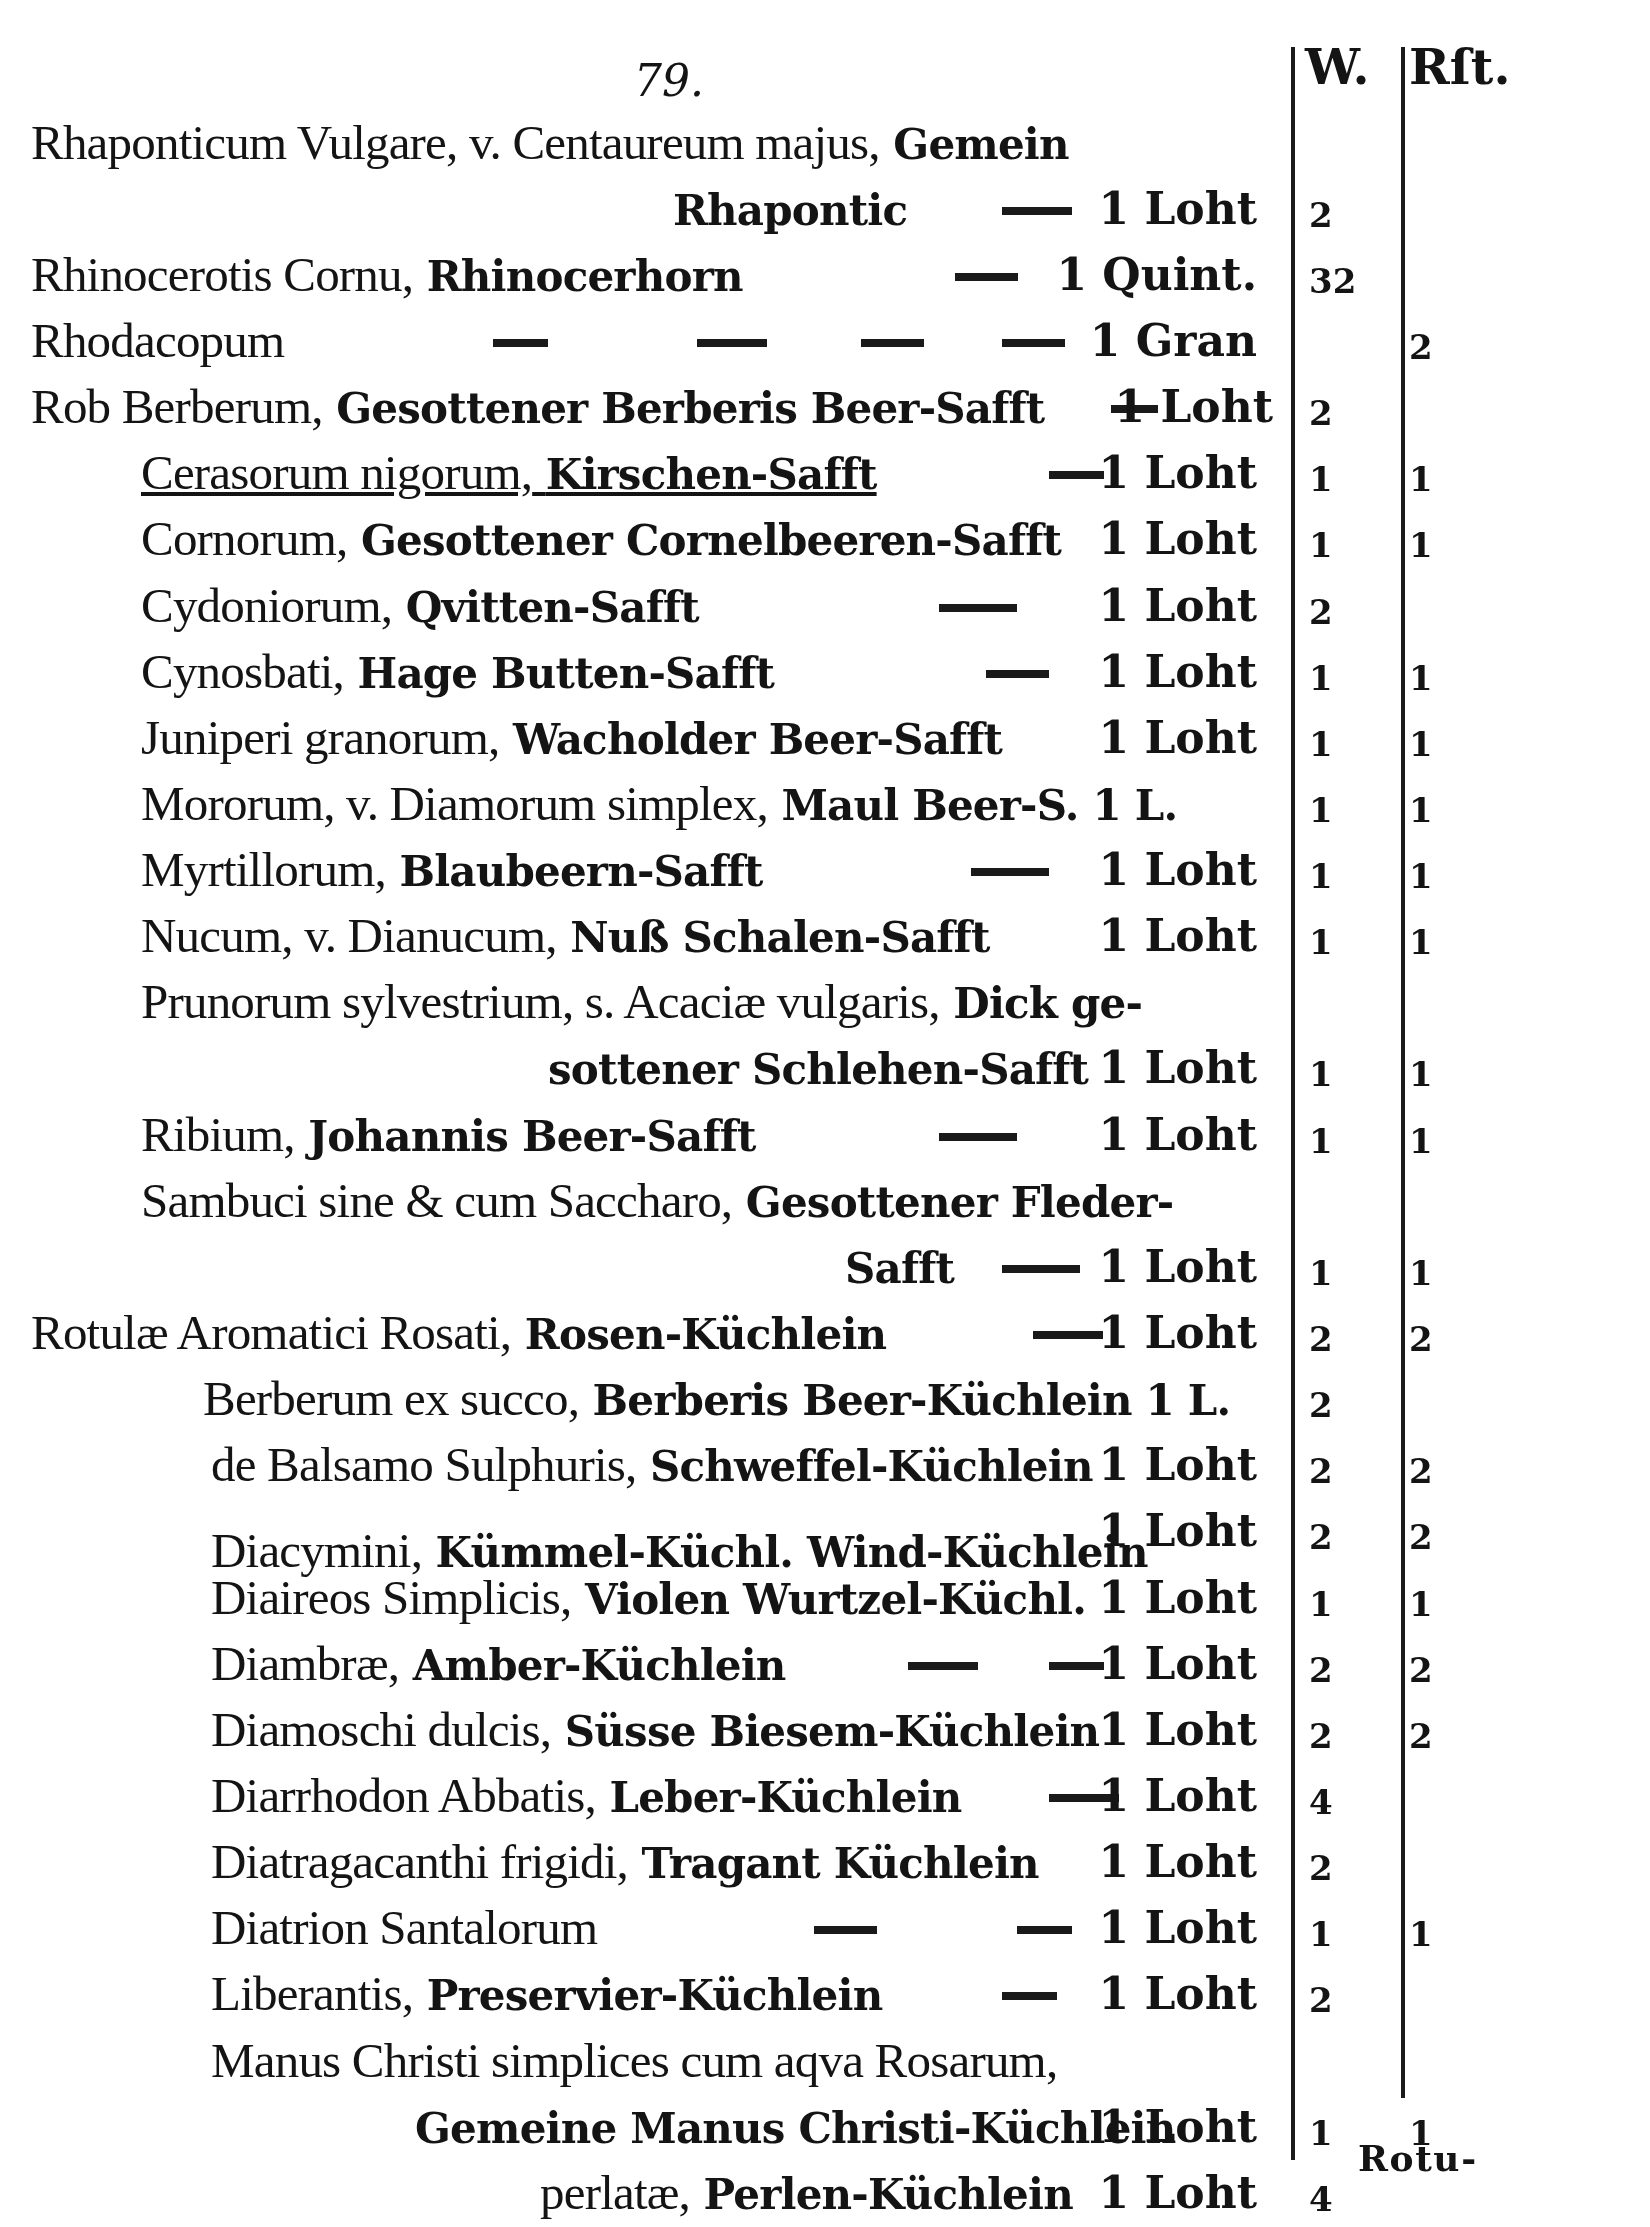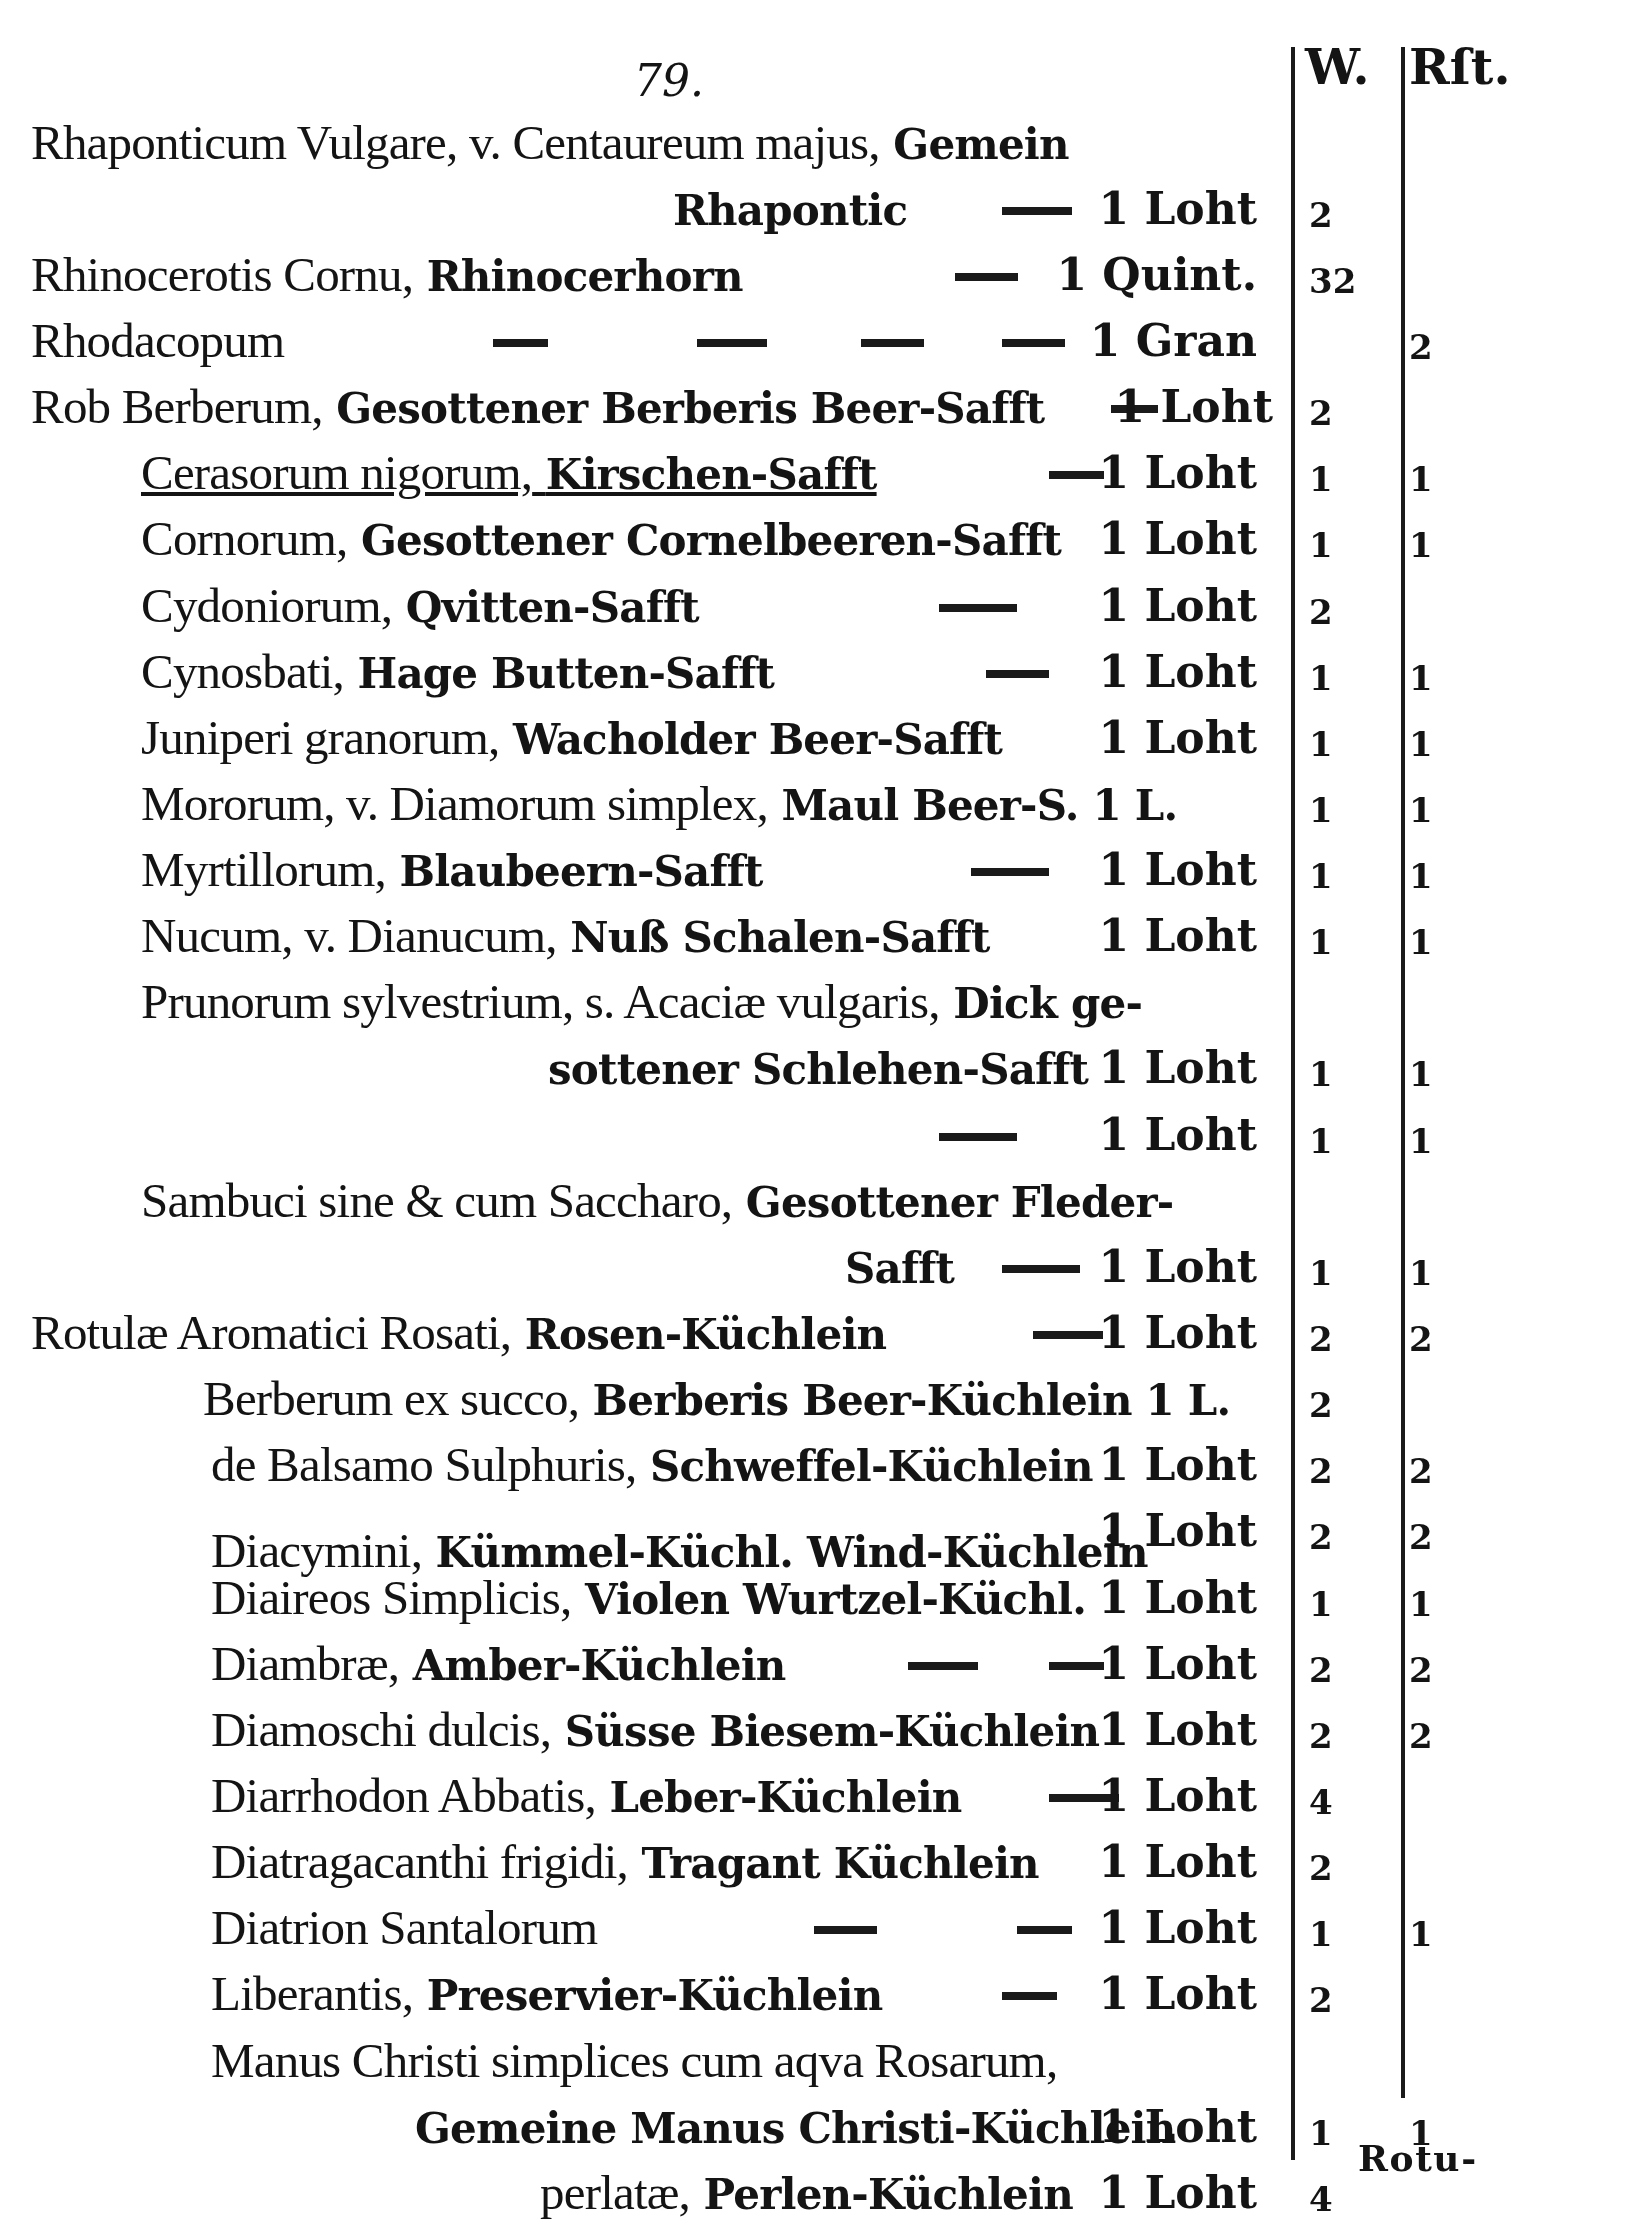--- a/index.html
+++ b/index.html
@@ -125,20 +125,21 @@
         <div class="w"></div>
         <div class="r"></div>
       </div>
       <div class="row" style="top: 1035px;">
         <div class="name" style="left: 548px;"><span class="latin"></span><span></span><span class="german">sottener Schlehen-Safft</span></div>
         <div class="unit">1 Loht</div>
         <div class="w">1</div>
         <div class="r">1</div>
       </div>
       <div class="row" style="top: 1102px;">
+        <div class="name" style="left: 141px;"><span class="latin">Ribium,</span><span> </span><span class="german">Johannis Beer-Safft</span></div>
         <div class="dash" style="left: 939px; width: 78px;"></div>
         <div class="unit">1 Loht</div>
         <div class="w">1</div>
         <div class="r">1</div>
       </div>
       <div class="row" style="top: 1168px;">
         <div class="name" style="left: 141px;"><span class="latin">Sambuci sine &amp; cum Saccharo,</span><span> </span><span class="german">Gesottener Fleder-</span></div>
         <div class="unit"></div>
         <div class="w"></div>
         <div class="r"></div>

